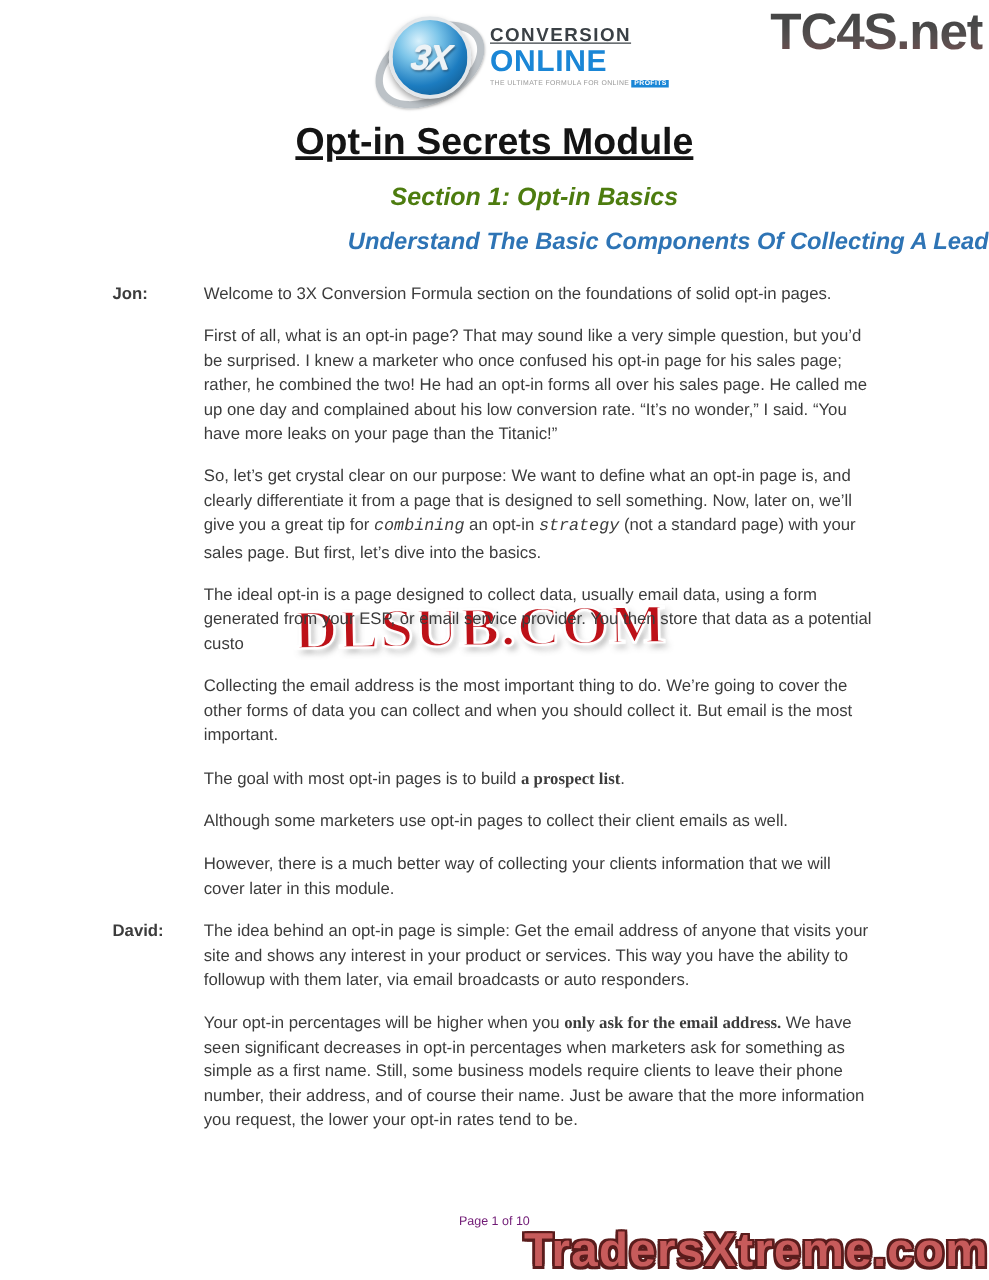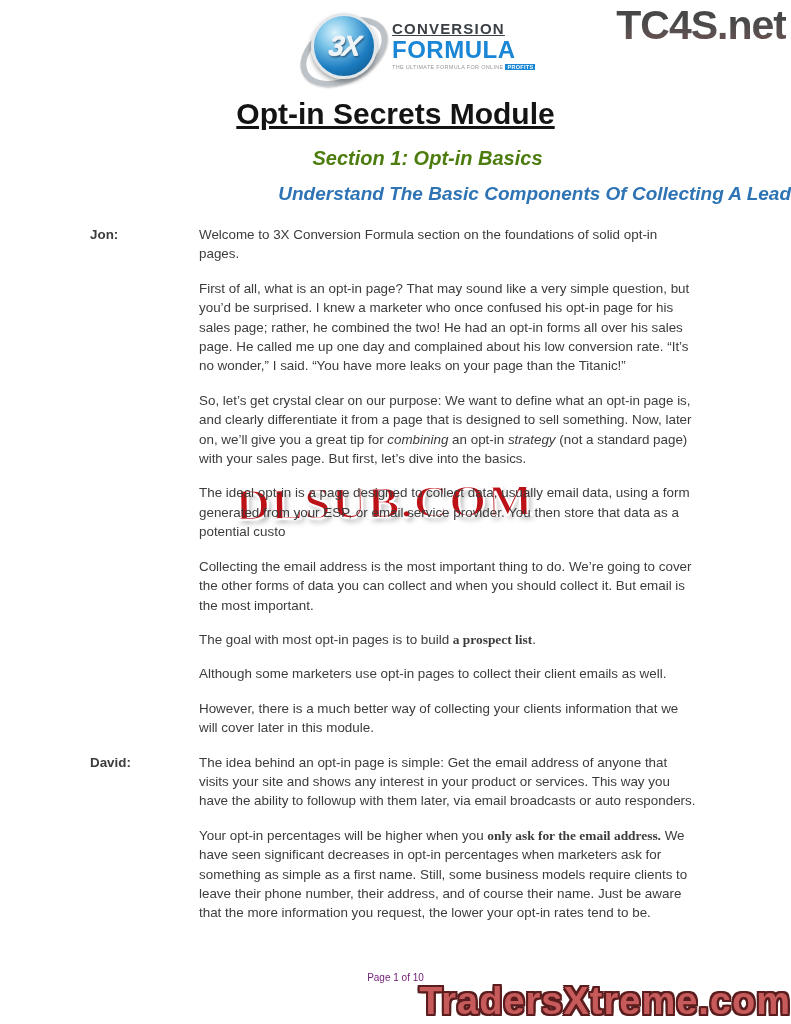--- a/index.html
+++ b/index.html
@@ -71,26 +71,26 @@
   .lead{
     position:absolute;top:183px;left:0;width:100%;text-align:right;
     font-size:19px;font-weight:700;font-style:italic;color:#2E74B5;
   }
 
   
   .transcript{
     position:absolute;top:225px;left:90px;width:608px;
     font-size:13.4px;line-height:19.4px;color:#3c3c3c;
   }
-  .block{display:flex;gap:36px;}
+  .block{display:flex;}
   .speaker{flex:0 0 73px;width:73px;font-weight:700;}
   .paras{flex:1;}
   .paras p{margin:0 0 15px 0;}
   .paras .b{font-weight:700;font-family:Liberation Serif, serif;}
-  .paras .i{font-style:italic;}
+  .paras .i{font-style:italic;font-family:Liberation Mono, monospace;}
 
   
   .footer-page{
     position:absolute;top:972px;left:0;width:100%;text-align:center;
     font-size:10px;color:#701a75;
   }
 </style>
 </head>
 <body>
 
@@ -98,21 +98,21 @@
 
   <div class="logo">
     <div class="logo-mark">
       <div class="logo-ring"></div>
       <div class="logo-sphere">
         <span>3X</span>
       </div>
     </div>
     <div class="logo-text">
       <div class="logo-line1">CONVERSION</div>
-      <div class="logo-line2">FORMULA</div>
+      <div class="logo-line2">ONLINE</div>
       <div class="logo-tagline">
         <span>THE ULTIMATE FORMULA FOR ONLINE</span><span class="chip">PROFITS</span>
       </div>
     </div>
   </div>
 
   <div class="wm-tc4s">TC4S.net</div>
   <div class="wm-dlsub">DLSUB.COM</div>
   <div class="wm-traders">TradersXtreme.com</div>
 

